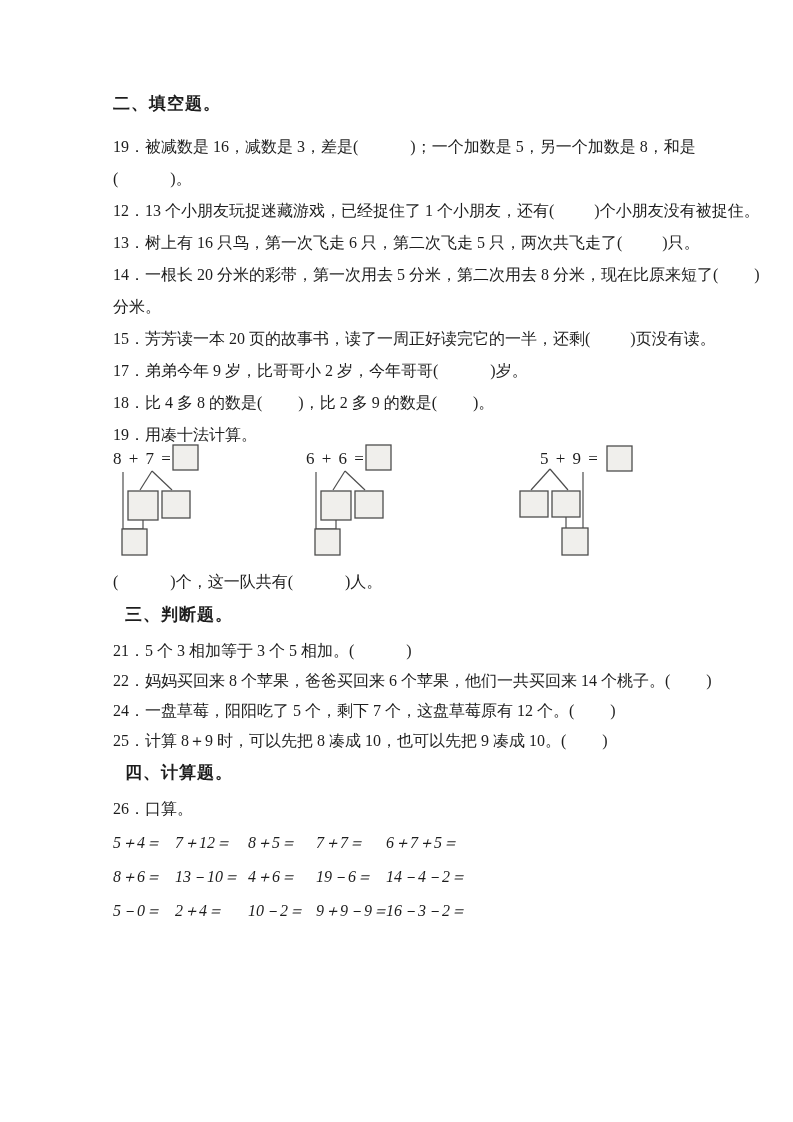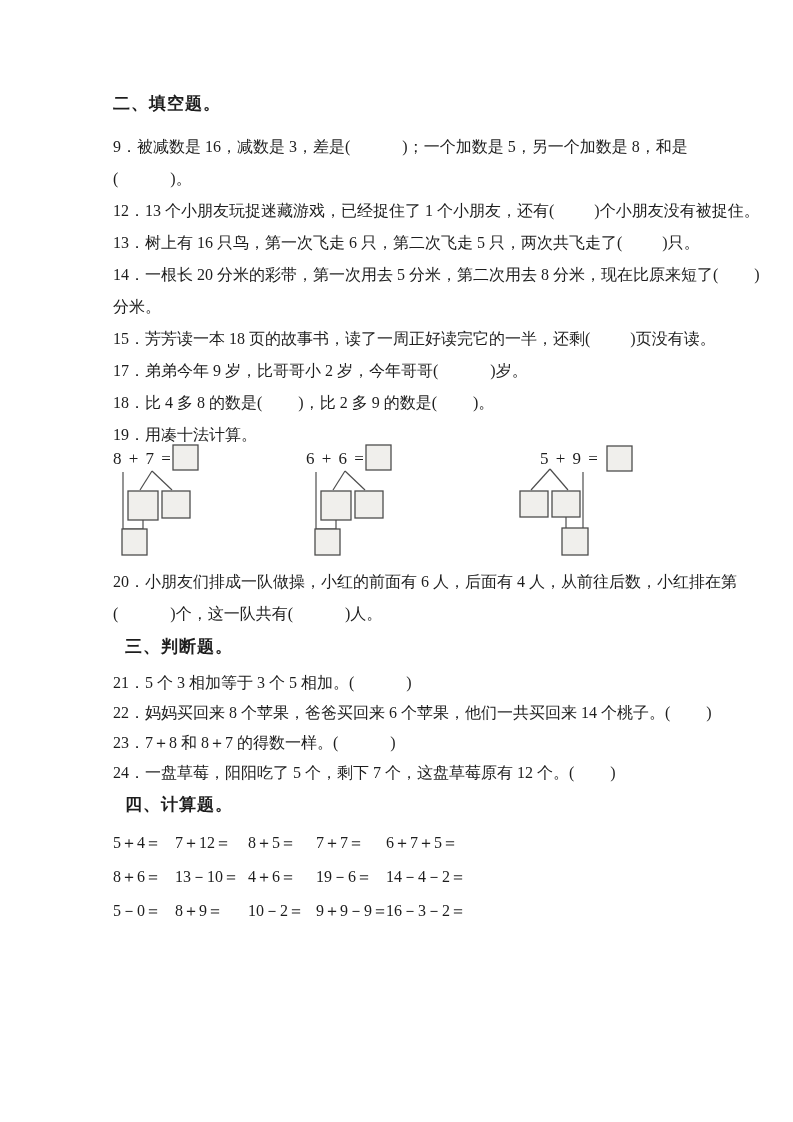--- a/index.html
+++ b/index.html
@@ -20,41 +20,41 @@
   .ln30 { line-height:30px; }
   .diagrams { position:relative; height:125px; margin:-10px 0 0 0; }
   .diag { position:absolute; top:0; }
   .d1 { left:-1px; } .d2 { left:192px; } .d3 { left:400px; }
   .expr { font-size:17px; font-family:"Liberation Serif","DejaVu Serif",serif;
           fill:#1d1d1d; letter-spacing:1.5px; }
   .box { fill:#f0efec; stroke:#4d4d4d; stroke-width:1.3; }
   .wire { stroke:#4d4d4d; stroke-width:1.2; fill:none; }
   .calc-grid {
     display:grid; grid-template-columns:62px 73px 68px 70px auto;
-    font-size:16px; line-height:34px; margin-top:2px; white-space:pre;
+    font-size:16px; line-height:34px; margin-top:2px; white-space:pre;font-style:italic;
   }
   .footer {
     position:absolute; left:0; right:0; top:1070px; text-align:center;
     font-size:20px; color:#2a2a2a; letter-spacing:1px;
   }
 </style>
 </head>
 <body>
 
 <div class="page">
   <div class="content">
 
     <h2 class="sec">二、填空题。</h2>
-    <p class="ln">9．被减数是 16，减数是 3，差是(             )；一个加数是 5，另一个加数是 8，和是</p>
+    <p class="ln">19．被减数是 16，减数是 3，差是(             )；一个加数是 5，另一个加数是 8，和是</p>
     <p class="ln">(             )。</p>
     <p class="ln">12．13 个小朋友玩捉迷藏游戏，已经捉住了 1 个小朋友，还有(          )个小朋友没有被捉住。</p>
     <p class="ln">13．树上有 16 只鸟，第一次飞走 6 只，第二次飞走 5 只，两次共飞走了(          )只。</p>
     <p class="ln">14．一根长 20 分米的彩带，第一次用去 5 分米，第二次用去 8 分米，现在比原来短了(         )</p>
     <p class="ln">分米。</p>
-    <p class="ln">15．芳芳读一本 18 页的故事书，读了一周正好读完它的一半，还剩(          )页没有读。</p>
+    <p class="ln">15．芳芳读一本 20 页的故事书，读了一周正好读完它的一半，还剩(          )页没有读。</p>
     <p class="ln">17．弟弟今年 9 岁，比哥哥小 2 岁，今年哥哥(             )岁。</p>
     <p class="ln">18．比 4 多 8 的数是(         )，比 2 多 9 的数是(         )。</p>
     <p class="ln">19．用凑十法计算。</p>
 
     <div class="diagrams">
 
       <svg class="diag d1" width="90" height="125" viewBox="0 0 90 125">
         <text class="expr" x="1" y="23">8 + 7 =</text>
         <rect class="box" x="61" y="4" width="25" height="25"></rect>
         <line class="wire" x1="11" y1="31" x2="11" y2="88"></line>
@@ -84,44 +84,44 @@
         <line class="wire" x1="37" y1="28" x2="18" y2="49"></line>
         <line class="wire" x1="37" y1="28" x2="55" y2="49"></line>
         <rect class="box" x="7" y="50" width="28" height="26"></rect>
         <rect class="box" x="39" y="50" width="28" height="26"></rect>
         <line class="wire" x1="70" y1="31" x2="70" y2="88"></line>
         <polyline class="wire" points="53,76 53,88 70,88"></polyline>
         <rect class="box" x="49" y="87" width="26" height="27"></rect>
       </svg>
     </div>
 
-    <p class="ln">20．小朋友们排成一队做操，小红的前面有 6 人，后面有 4 人，从前往后数，小红排在第</p>
     <p class="ln">(             )个，这一队共有(             )人。</p>
 
     <h2 class="sec mid">三、判断题。</h2>
     <p class="ln ln30">21．5 个 3 相加等于 3 个 5 相加。(             )</p>
     <p class="ln ln30">22．妈妈买回来 8 个苹果，爸爸买回来 6 个苹果，他们一共买回来 14 个桃子。(         )</p>
-    <p class="ln ln30">23．7＋8 和 8＋7 的得数一样。(             )</p>
     <p class="ln ln30">24．一盘草莓，阳阳吃了 5 个，剩下 7 个，这盘草莓原有 12 个。(         )</p>
+    <p class="ln ln30">25．计算 8＋9 时，可以先把 8 凑成 10，也可以先把 9 凑成 10。(         )</p>
 
     <h2 class="sec mid">四、计算题。</h2>
+    <p class="ln ln30">26．口算。</p>
 
     <div class="calc-grid">
       <span>5＋4＝</span>
       <span>7＋12＝</span>
       <span>8＋5＝</span>
       <span>7＋7＝</span>
       <span>6＋7＋5＝</span>
       <span>8＋6＝</span>
       <span>13－10＝</span>
       <span>4＋6＝</span>
       <span>19－6＝</span>
       <span>14－4－2＝</span>
       <span>5－0＝</span>
-      <span>8＋9＝</span>
+      <span>2＋4＝</span>
       <span>10－2＝</span>
       <span>9＋9－9＝</span>
       <span>16－3－2＝</span>
     </div>
 
   </div>
 
   <div class="footer">试卷第 2 页，共 3 页</div>
 </div>
 

